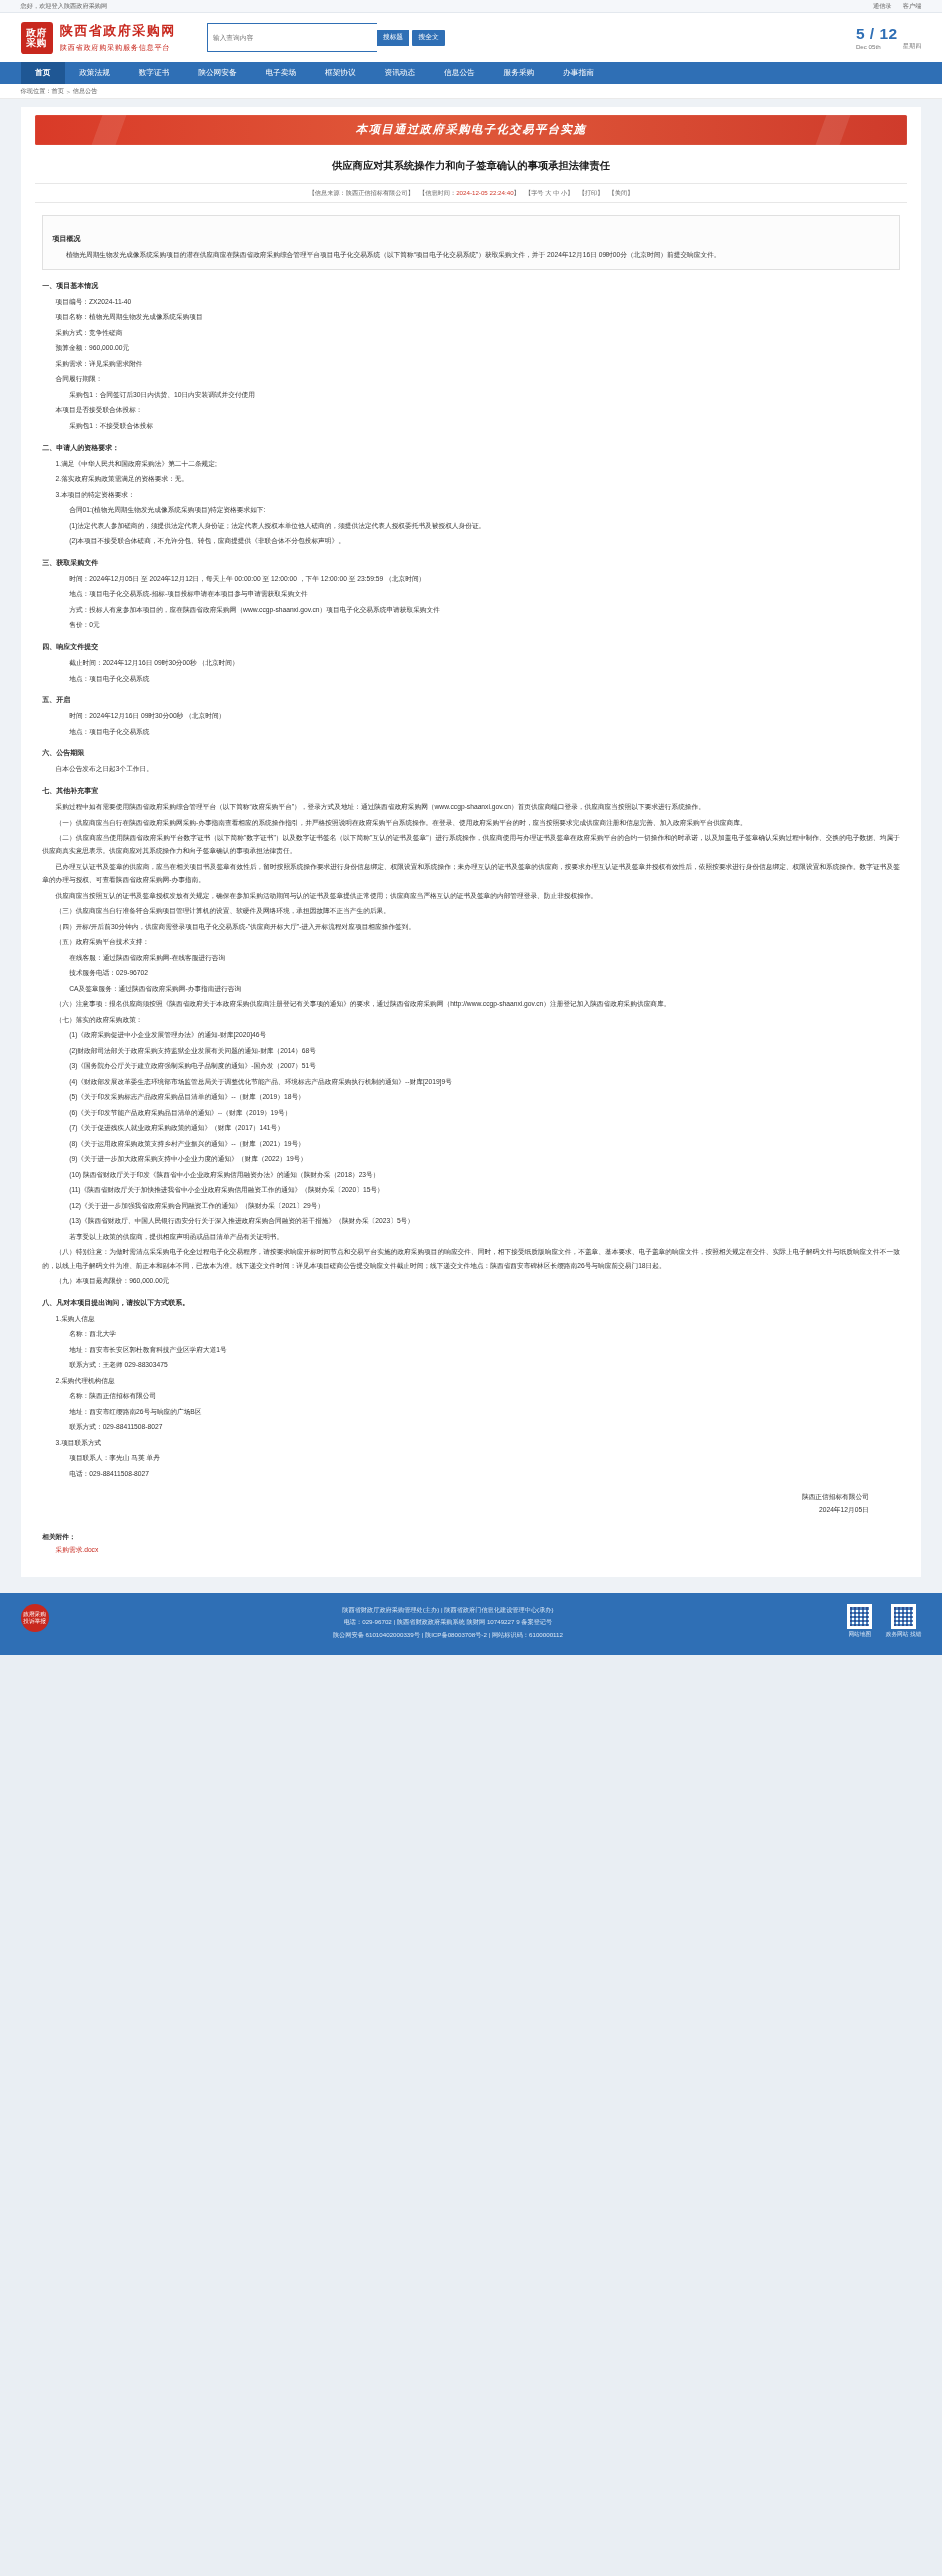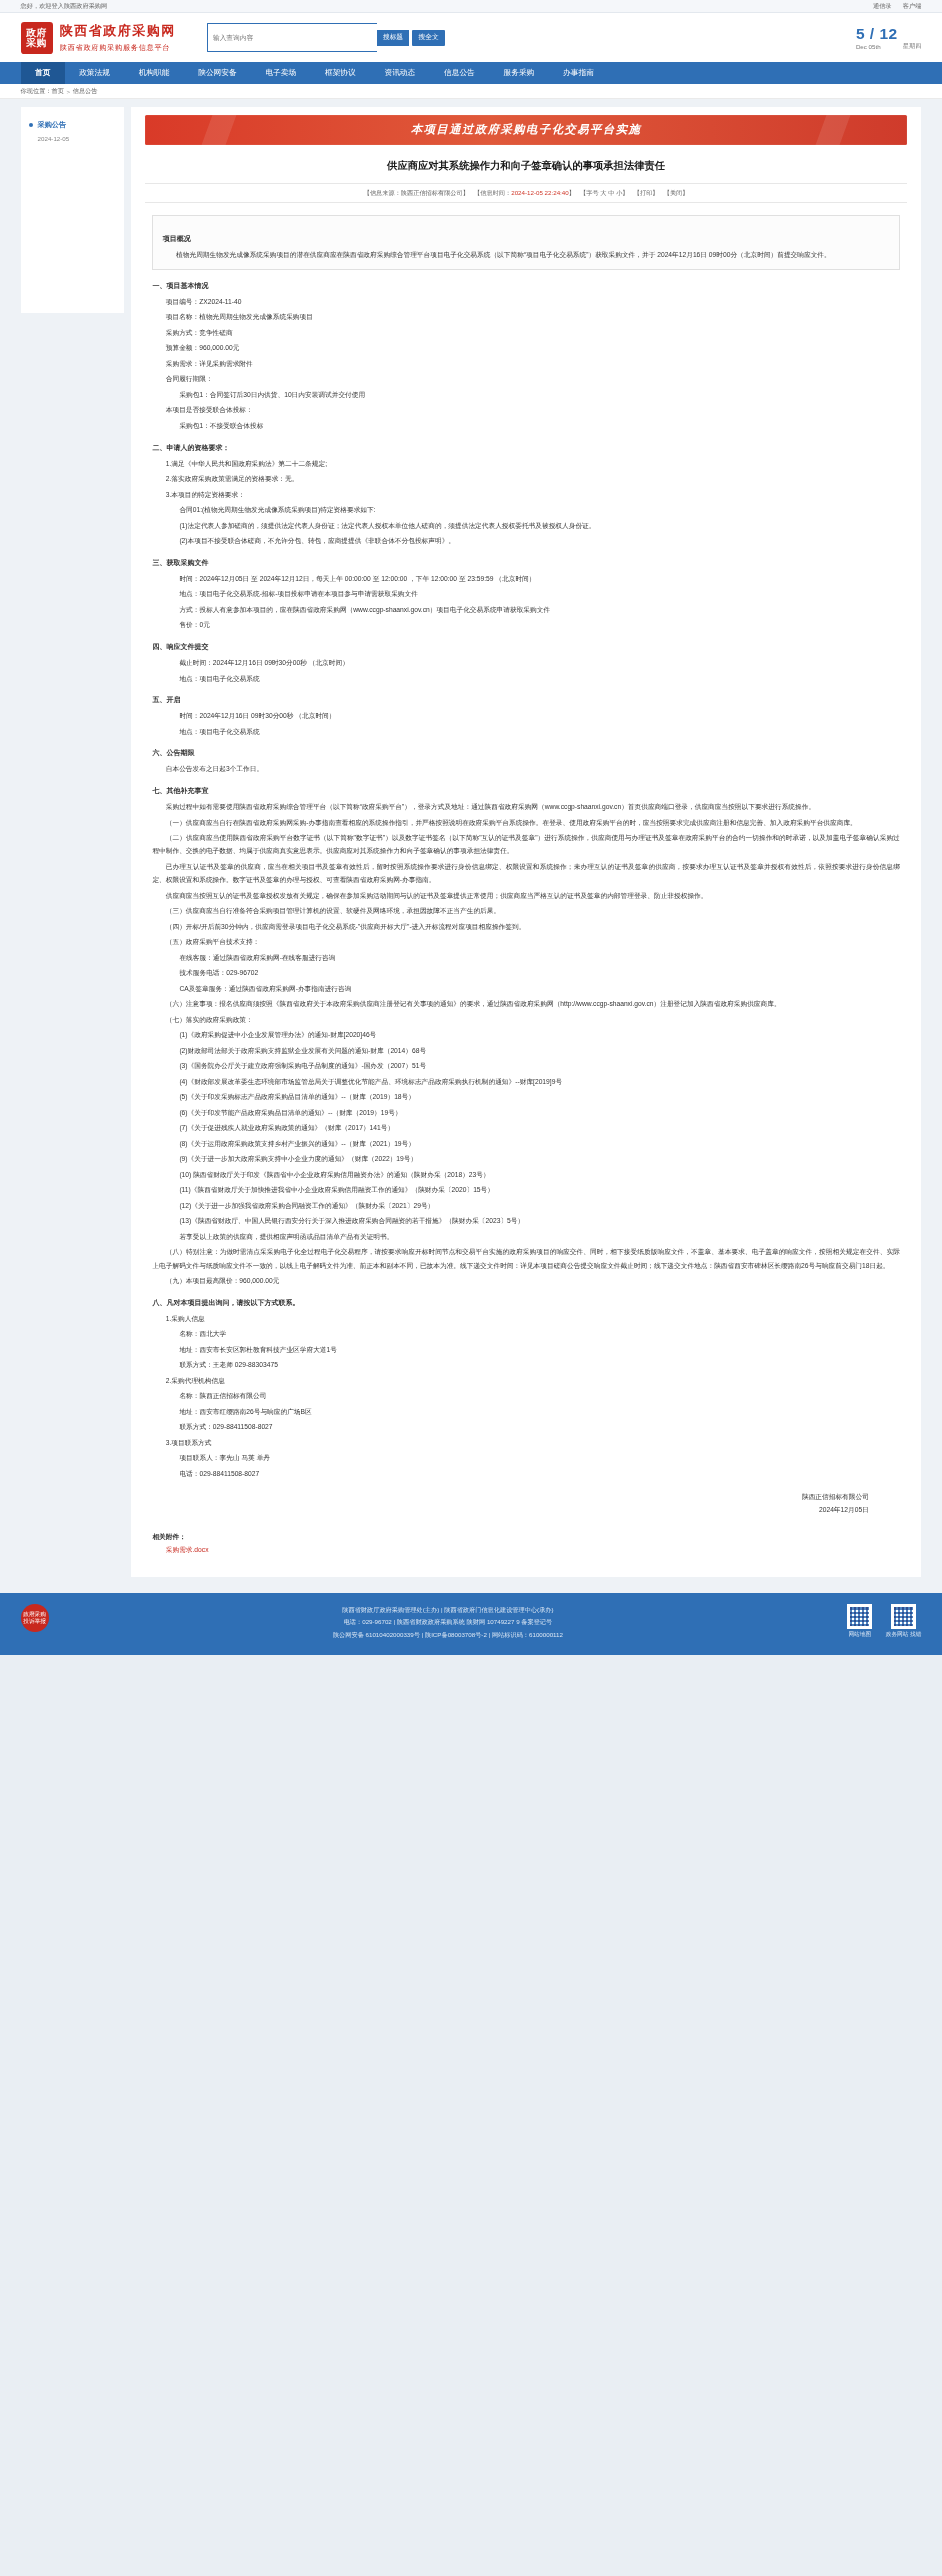--- a/index.html
+++ b/index.html
@@ -195,46 +195,39 @@
         <div class="big">5 / 12</div>
         <div class="sub">Dec 05th</div>
       </div>
       <div class="wk">星期四</div>
     </div>
   </div>
 
   <div class="nav">
     <div class="item active">首页</div>
     <div class="item">政策法规</div>
-    <div class="item">机构职能</div>
+    <div class="item">数字证书</div>
     <div class="item">陕公网安备</div>
     <div class="item">电子卖场</div>
     <div class="item">框架协议</div>
     <div class="item">资讯动态</div>
     <div class="item">信息公告</div>
     <div class="item">服务采购</div>
     <div class="item">办事指南</div>
   </div>
 
   <div class="crumb">
     <span>你现位置：</span>
     <span>首页</span>
     <span class="sep">&gt;</span>
     <span>信息公告</span>
   </div>
 
   <div class="content">
 
-    <div class="side">
-      <div class="sitem">
-        <span class="dot"></span>
-        <span class="sname">采购公告</span>
-      </div>
-      <div class="sdate">2024-12-05</div>
-    </div>
 
     <div class="main">
 
       <div class="banner">
         <span>本项目通过政府采购电子化交易平台实施</span>
       </div>
 
       <div class="doc-title">供应商应对其系统操作力和向子签章确认的事项承担法律责任</div>
 
       <div class="meta">

